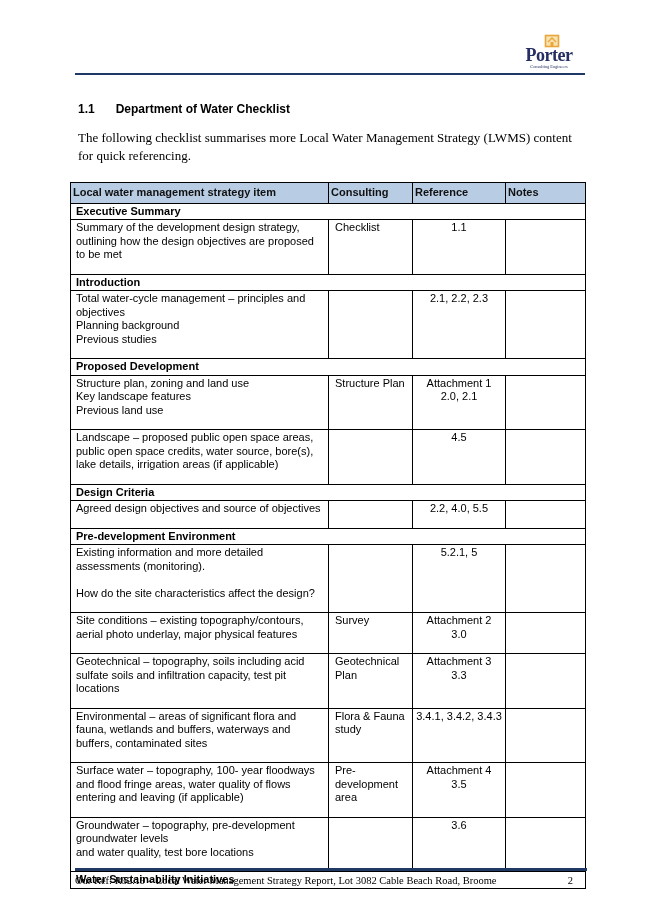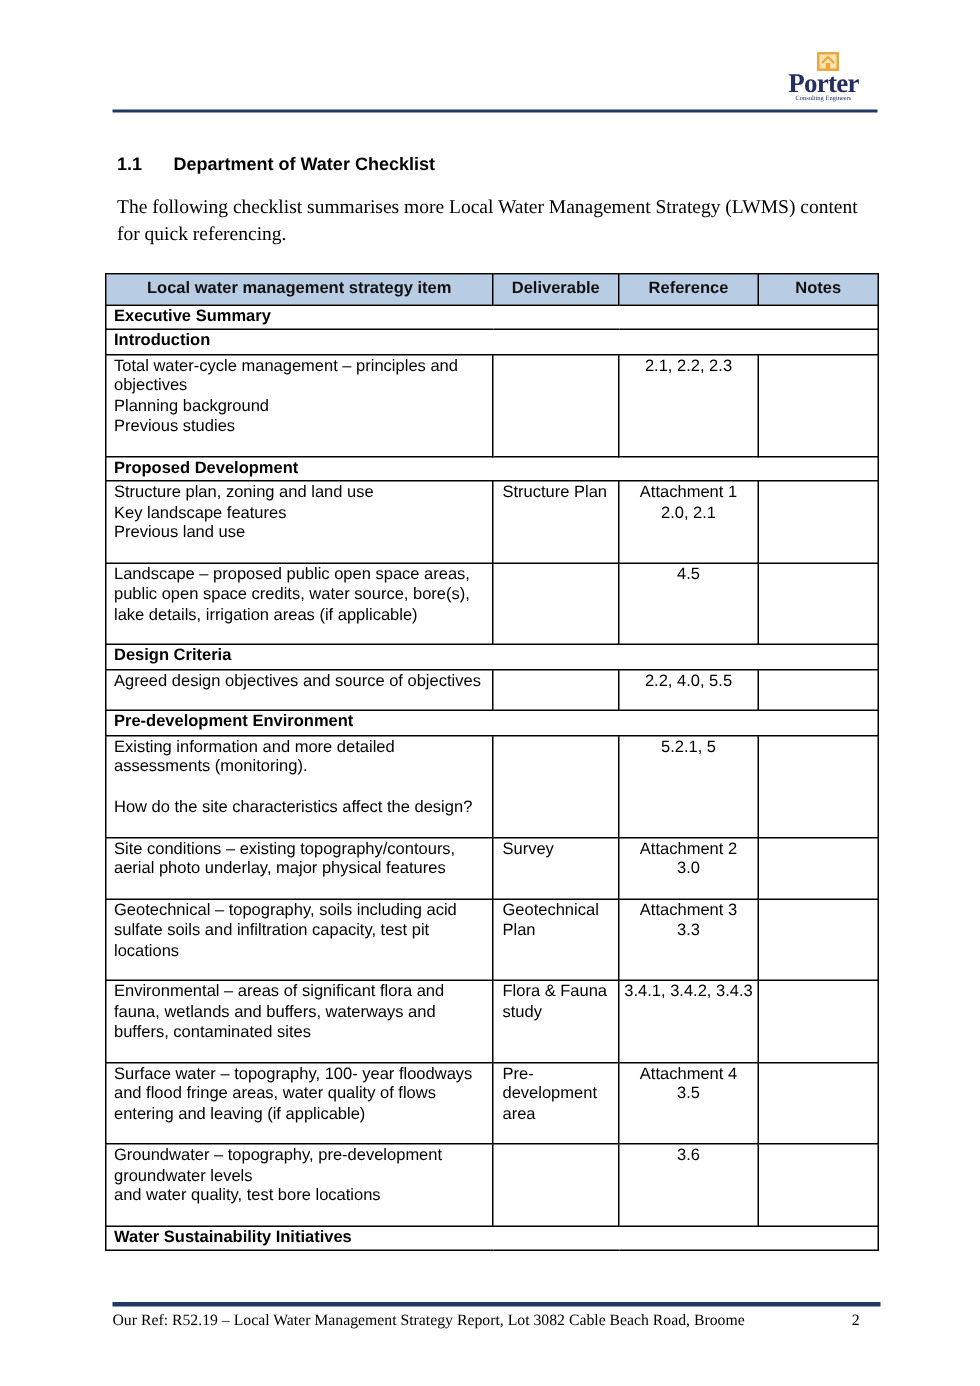--- a/index.html
+++ b/index.html
@@ -52,21 +52,21 @@
     font-size:11px;line-height:13.5px;
     table-layout:fixed;
   }
   table.checklist th, table.checklist td{
     border:1px solid var(--border,#000);
     vertical-align:top;
     word-wrap:break-word;
   }
   table.checklist th{
     background:var(--header-bg,#b8cce4);
-    font-weight:bold;text-align:center;
+    font-weight:bold;text-align:left;
     padding:3px 2px;color:#111;
   }
   td.item-cell{padding:1px 4px 12px 5px;}
   td.deliv-cell{padding:1px 2px 12px 6px;}
   td.ref-cell{padding:1px 2px 12px 2px;text-align:center;}
   td.notes-cell{padding:1px 2px 12px 2px;}
   tr.section-row td{
     font-weight:bold;
     padding:1px 4px 1px 5px;
   }
@@ -110,28 +110,38 @@
   <table class="checklist">
     <colgroup>
       <col style="width:258px">
         <col style="width:84px">
         <col style="width:93px">
         <col style="width:80px">
     </colgroup>
     <thead>
       <tr id="header-row">
           <th>Local water management strategy item</th>
-          <th>Deliverable</th>
+          <th>Consulting</th>
           <th>Reference</th>
           <th>Notes</th>
         </tr>
     </thead>
     <tbody id="table-body">
         <tr class="section-row">
           <td colspan="4">Executive Summary</td>
+        </tr>
+        <tr>
+          <td class="item-cell">
+            <div>Summary of the development design strategy, outlining how the design objectives are proposed to be met</div>
+          </td>
+          <td class="deliv-cell">Checklist</td>
+          <td class="ref-cell">
+            <div>1.1</div>
+          </td>
+          <td class="notes-cell"></td>
         </tr>
         <tr class="section-row">
           <td colspan="4">Introduction</td>
         </tr>
         <tr>
           <td class="item-cell">
             <div>Total water-cycle management – principles and objectives</div>
             <div>Planning background</div>
             <div>Previous studies</div>
           </td>

